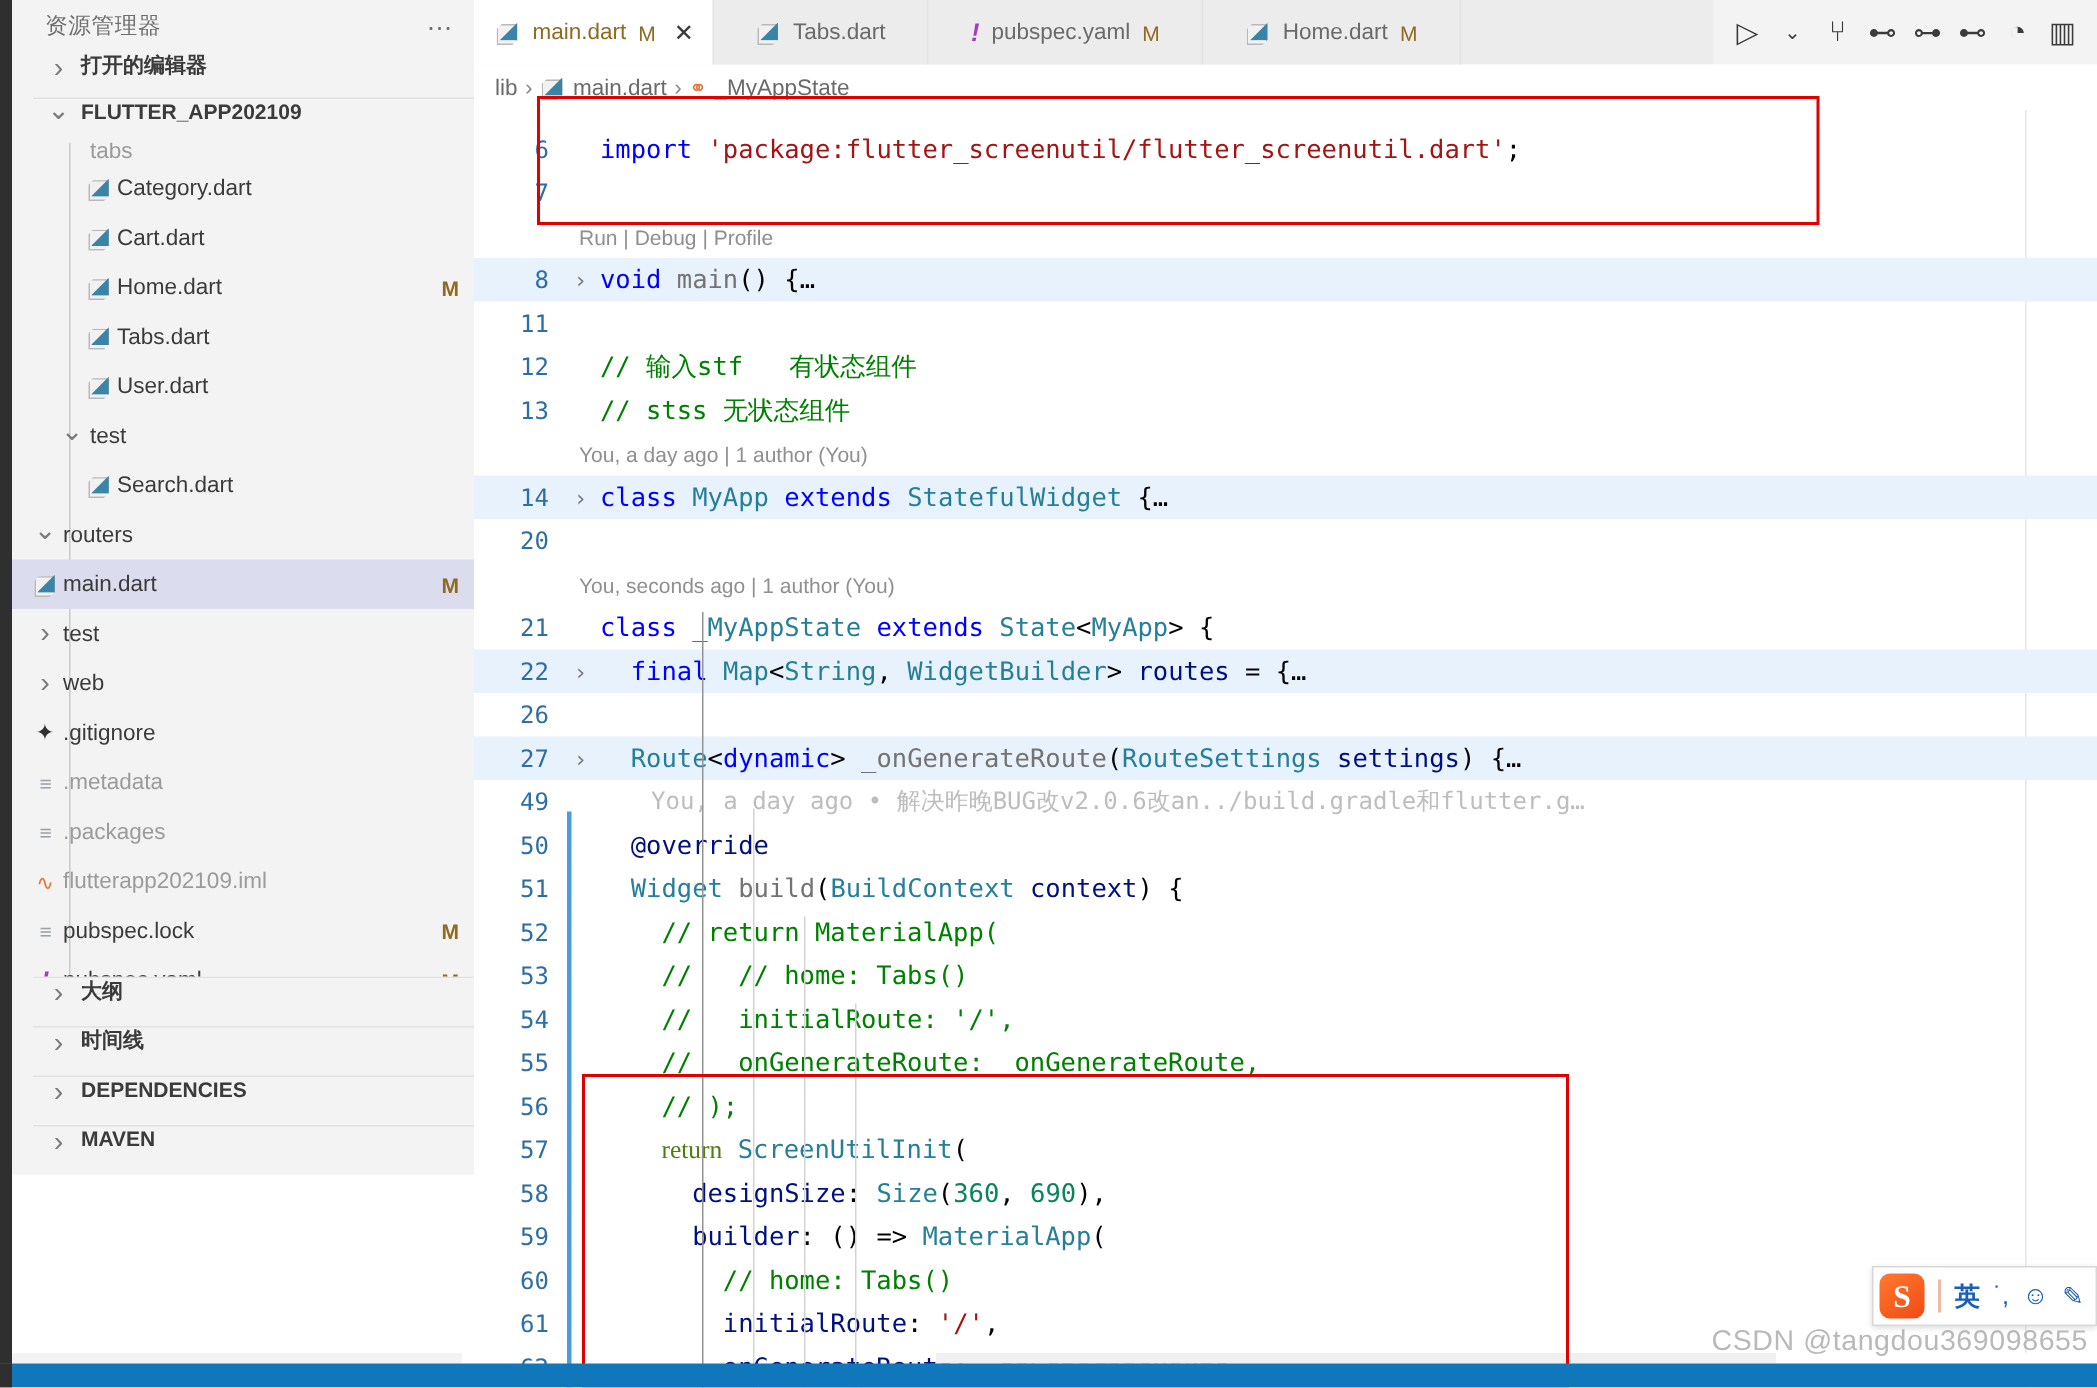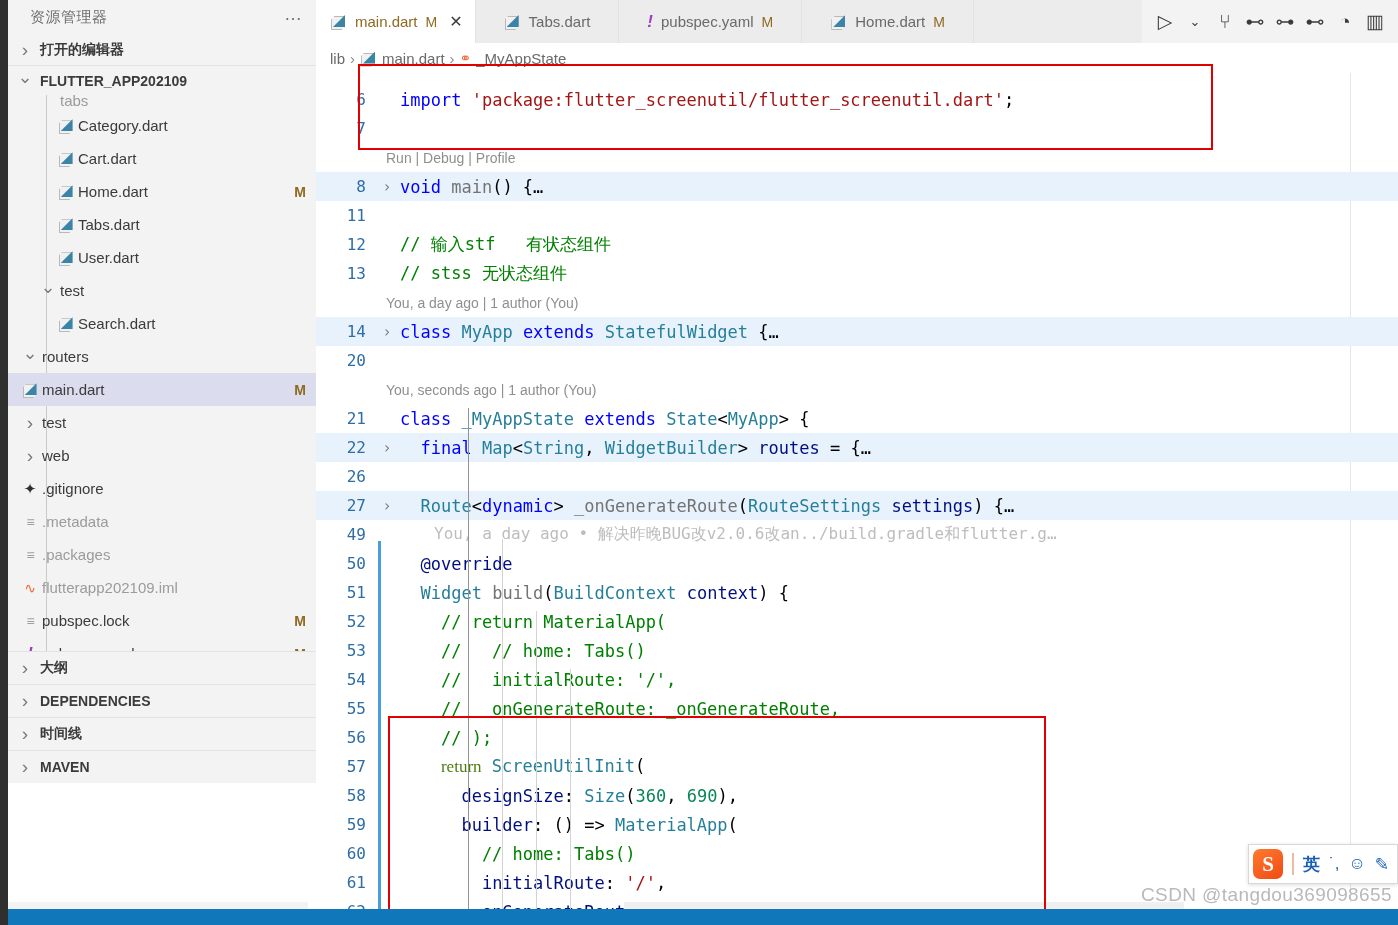--- a/index.html
+++ b/index.html
@@ -29,25 +29,25 @@
     height: 38px; display: flex; align-items: center;
     padding: 0 12px 0 22px;
     font-size: 15px; color: #6f6f6f; letter-spacing: .5px;
   }
   .sidebar-title .label { flex: 1; }
   .sidebar-title .dots {
     font-size: 18px; color: #6f6f6f; line-height: 1; letter-spacing: 2px;
     padding-bottom: 7px; cursor: pointer;
   }
   .section-header {
-    height: 33px; display: flex; align-items: center; gap: 6px;
+    height: 33px; display: flex; align-items: flex-start; gap: 6px;
     padding-left: 8px;
     font-size: 14px; font-weight: bold; color: #3b3b3b;
     border-top: 1px solid #e2e2e2;
-    cursor: pointer; user-select: none;
+    cursor: pointer; user-select: none; margin-left: 14px;
   }
   .section-header.nb { border-top: none; }
   .chev {
     width: 18px; text-align: center; color: #7a7a7a;
     font-size: 13px; display: inline-block;
   }
   .chev.right::before { content: "\203A"; font-size: 19px; font-weight: normal; }
   .chev.down::before  { content: "\2304"; font-size: 18px; font-weight: normal; position: relative; top:-4px;}
 
   .tree {
@@ -390,25 +390,25 @@
         </div>
     </div>
 
     <div class="bottom-sections">
       <div class="section-header">
         <span class="chev right"></span>
         <span>大纲</span>
       </div>
       <div class="section-header">
         <span class="chev right"></span>
-        <span>DEPENDENCIES</span>
+        <span>时间线</span>
       </div>
       <div class="section-header">
         <span class="chev right"></span>
-        <span>时间线</span>
+        <span>DEPENDENCIES</span>
       </div>
       <div class="section-header">
         <span class="chev right"></span>
         <span>MAVEN</span>
       </div>
     </div>
   </div>
 
   <div class="editor">
 

